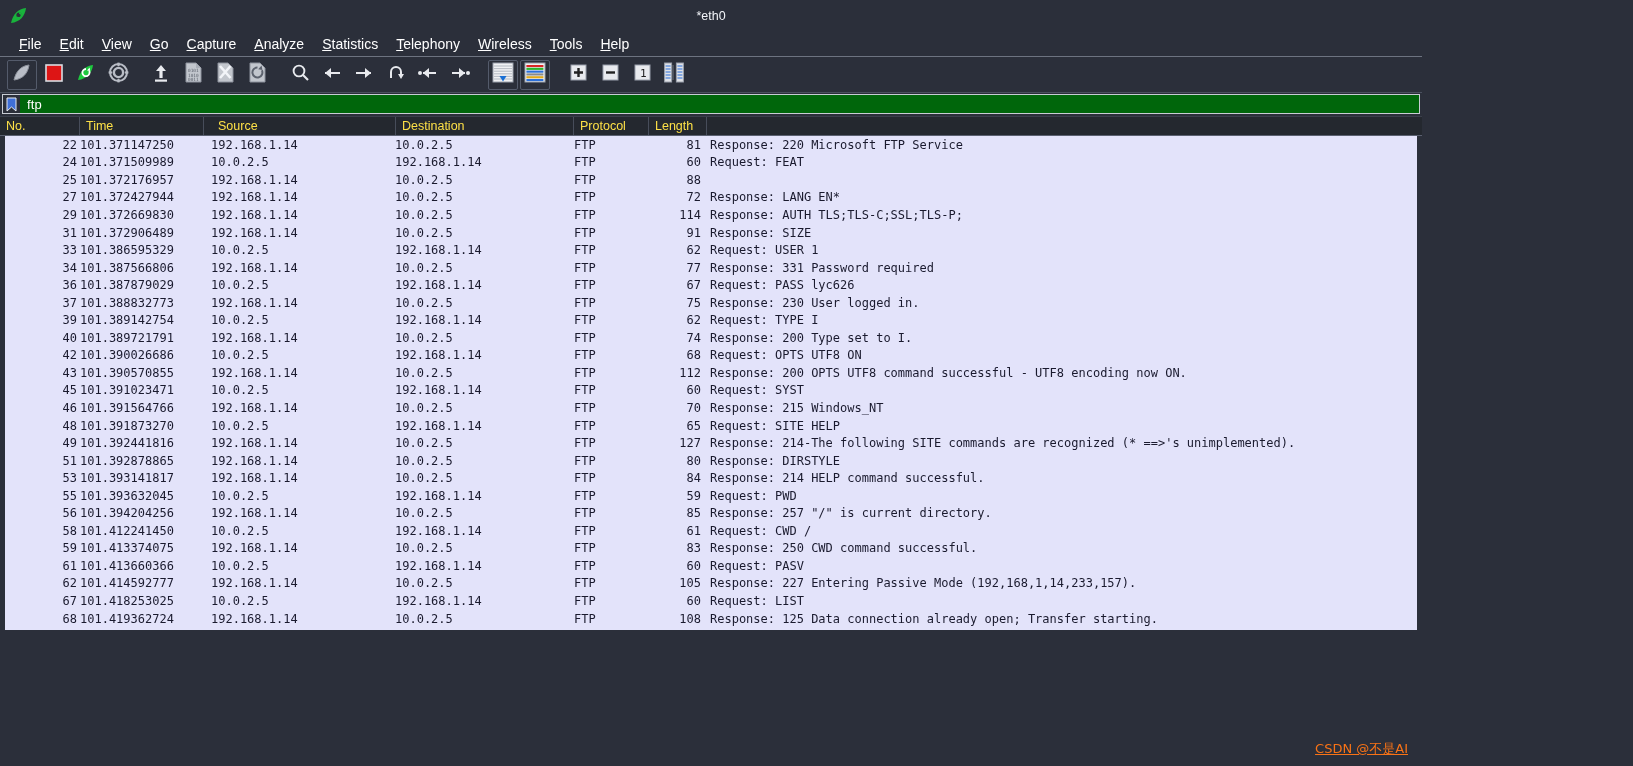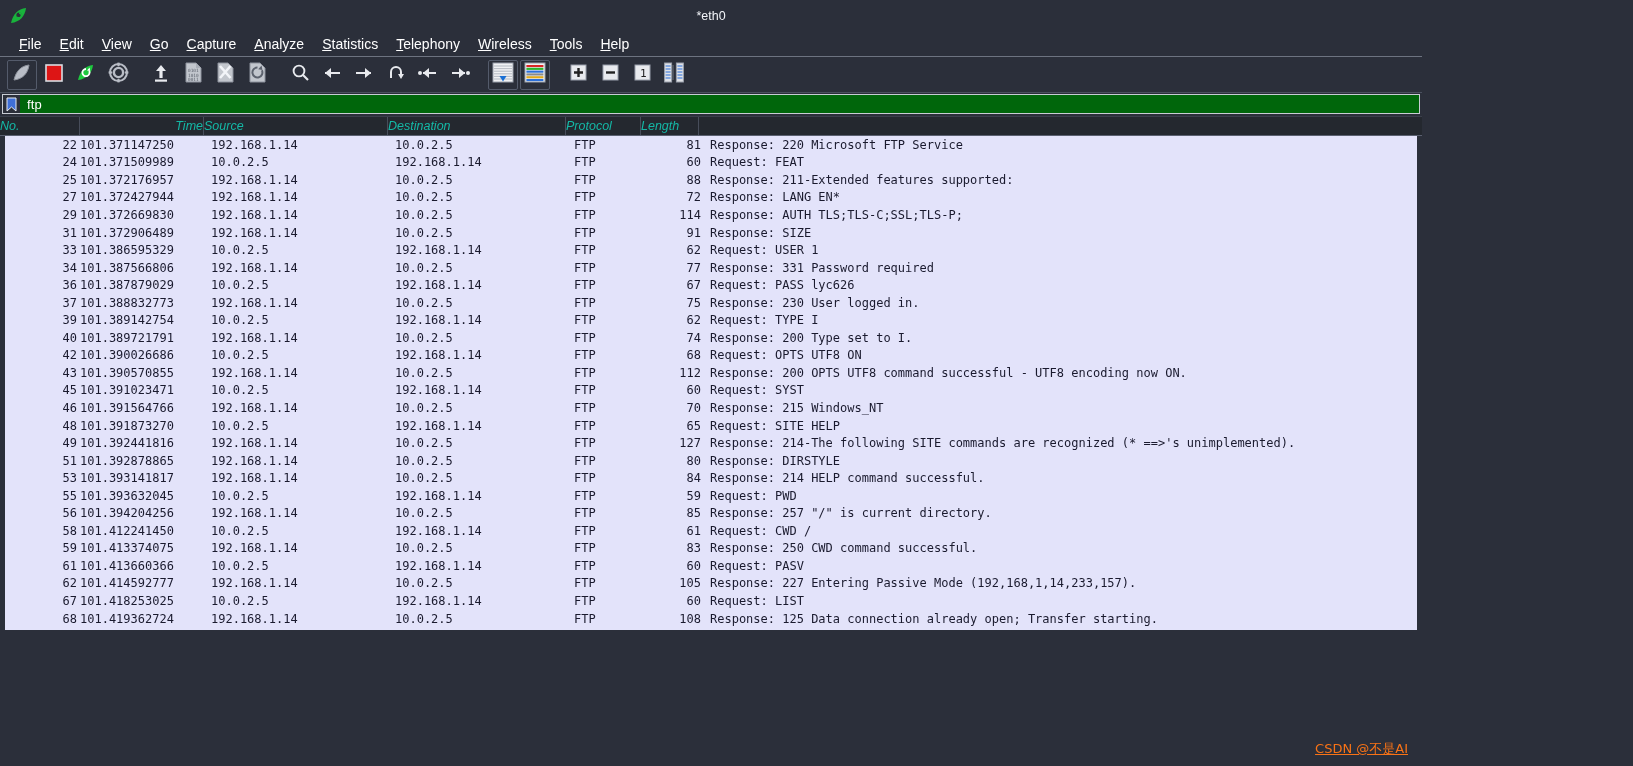--- a/index.html
+++ b/index.html
@@ -105,33 +105,33 @@
 
   
   .plist-head {
     height: 20px; min-height: 20px;
     background: #24282f;
     display: flex;
     border-top: 1px solid #3a3f4b;
     border-bottom: 1px solid #5a6070;
   }
   .col-head {
-    color: #14b8a6;
+    color: #fde047;
     font-size: 12.5px;
     font-family: "Liberation Sans", sans-serif;
     line-height: 19px;
+    padding-left: 6px;
     border-right: 1px solid #474d5a;
     white-space: nowrap;
     overflow: hidden;
     cursor: default;
-    font-style: italic;
   }
   .c-no    { width: 80px; }
-  .c-time  { width: 124px; text-align: right; }
-  .c-src   { width: 184px; }
+  .c-time  { width: 124px; }
+  .c-src   { width: 184px; margin-left: 8px; }
   .c-dst   { width: 178px; }
   .c-proto { width: 75px; }
   .c-len   { width: 58px; }
   .c-info  { flex: 1; margin-top: 44px; }
 
   
   .plist-body {
     background: #e3e3fa;
     height: 494px;
     overflow: hidden;
@@ -471,21 +471,20 @@
         <div class="cell r-len">60</div>
         <div class="cell r-info">Request: FEAT</div>
       </div>
       <div class="prow">
         <div class="cell r-no">25</div>
         <div class="cell r-time">101.372176957</div>
         <div class="cell r-src">192.168.1.14</div>
         <div class="cell r-dst">10.0.2.5</div>
         <div class="cell r-proto">FTP</div>
         <div class="cell r-len">88</div>
-        <div class="cell r-info">Response: 211-Extended features supported:</div>
       </div>
       <div class="prow">
         <div class="cell r-no">27</div>
         <div class="cell r-time">101.372427944</div>
         <div class="cell r-src">192.168.1.14</div>
         <div class="cell r-dst">10.0.2.5</div>
         <div class="cell r-proto">FTP</div>
         <div class="cell r-len">72</div>
         <div class="cell r-info">Response:  LANG EN*</div>
       </div>

